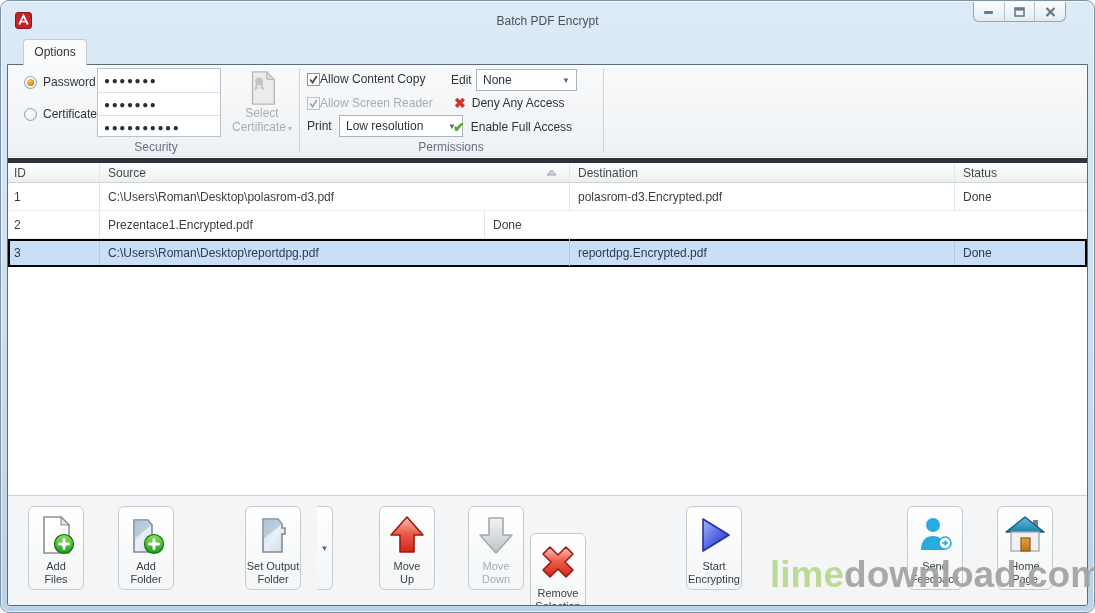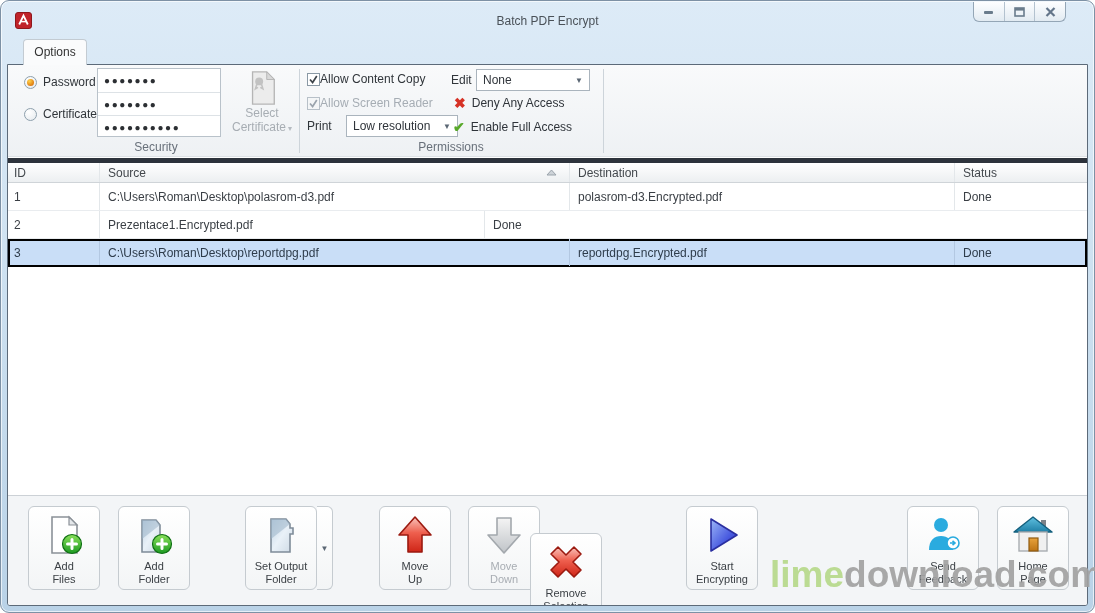--- a/index.html
+++ b/index.html
@@ -85,21 +85,21 @@
   .sort-arrow { position:absolute; right:12px; top:6px; }
   .grow { display:flex; height:28px; background:#fff; border-bottom:1px solid #e9ecef;
     font-size:12px; color:#3a3f45; align-items:stretch; }
   .grow .cell { display:flex; align-items:center; }
   .grow.selected { background:#c9def7; outline:2px solid #000; outline-offset:-2px; color:#2e3c4b; }
   .grow.selected .cell { border-right-color:#b3c8e2; }
 
   
   .toolbar { position:absolute; left:0; right:0; bottom:0; height:110px;
     background:#f3f5f7; border-top:1px solid #ccd1d6; }
-  .tbtn { position:absolute; top:10px; width:72px; height:84px;
+  .tbtn { position:absolute; top:10px; width:56px; height:84px;
     background:linear-gradient(#ffffff,#f3f5f6); border:1px solid #c5cbd0; border-radius:6px;
     display:flex; flex-direction:column; align-items:center; padding-top:6px; cursor:default; }
   .ticon { width:44px; height:44px; display:flex; align-items:center; justify-content:center; }
   .tlabel { font-size:11px; color:#3c4146; line-height:13px; text-align:center; margin-top:3px; }
   .tbtn.disabled .tlabel { color:#a8adb3; }
   .split-arrow { position:absolute; top:10px; width:16px; height:84px;
     border:1px solid #c5cbd0; border-left:none; border-radius:0 6px 6px 0;
     background:linear-gradient(#ffffff,#f3f5f6); display:flex; align-items:center; justify-content:center;
     font-size:8px; color:#5b6774; }
 
@@ -186,27 +186,27 @@
         </div>
         <div class="cb-row" style="left:299px; top:31px;">
           <span class="checkbox dis">
             <svg width="11" height="11" viewBox="0 0 11 11">
                 <path d="M2 5.5 l2.6 3 4.2-6.5" fill="none" stroke="#9ba4ad" stroke-width="1.7"></path>
               </svg>
           </span>
           <span class="ctl-label dis-label">Allow Screen Reader</span>
         </div>
         <div class="ctl-label" style="position:absolute; left:299px; top:54px;">Print</div>
-        <div class="combo" style="left:338px; top:50px; width:112px;">
+        <div class="combo" style="left:331px; top:50px; width:124px;">
           <span>Low resolution</span>
           <span class="arr">▼</span>
         </div>
 
         <div class="ctl-label" style="position:absolute; left:443px; top:8px;">Edit</div>
-        <div class="combo" style="left:468px; top:4px; width:114px;">
+        <div class="combo" style="left:468px; top:4px; width:101px;">
           <span>None</span>
           <span class="arr">▼</span>
         </div>
         <div class="flatbtn" style="left:446px; top:31px;">
           <span class="glyph-x">✖</span>
           <span>Deny Any Access</span>
         </div>
         <div class="flatbtn" style="left:445px; top:55px;">
           <span class="glyph-check">✔</span>
           <span>Enable Full Access</span>

